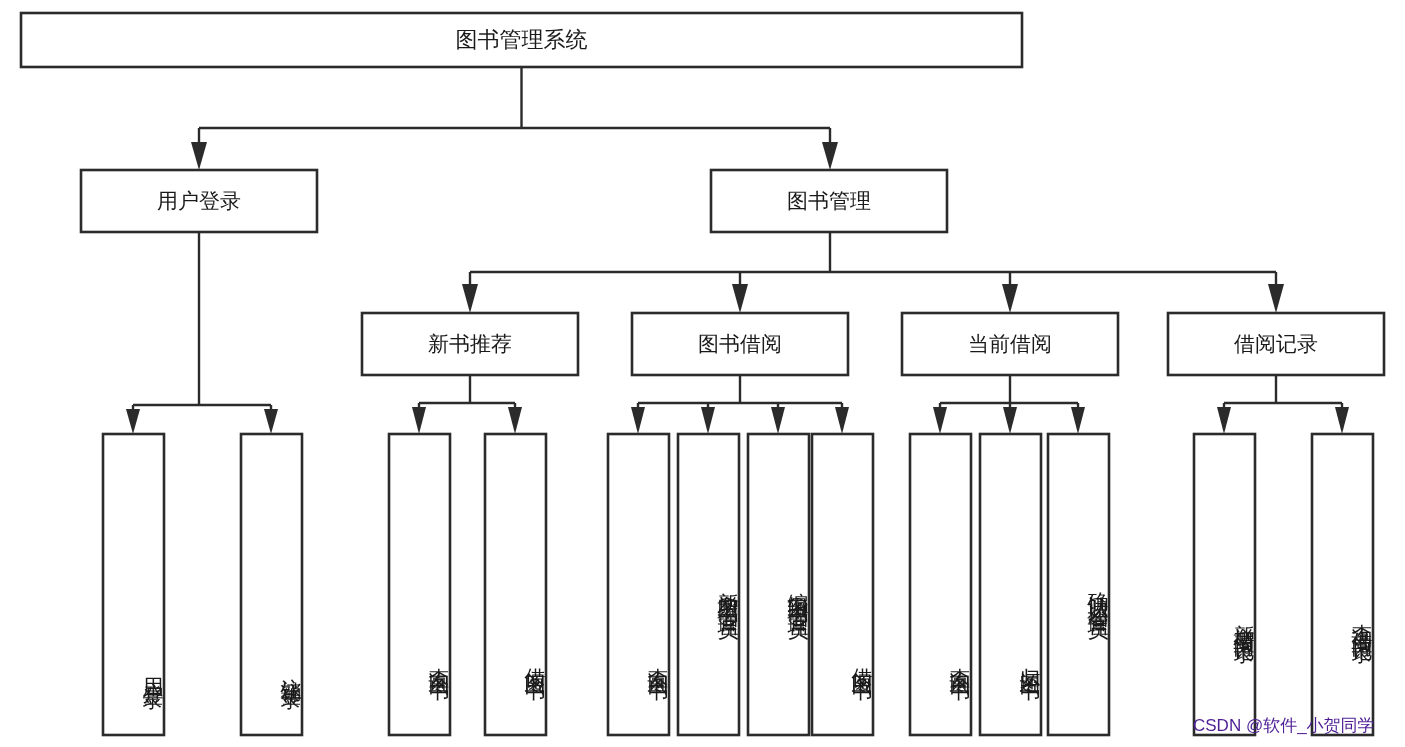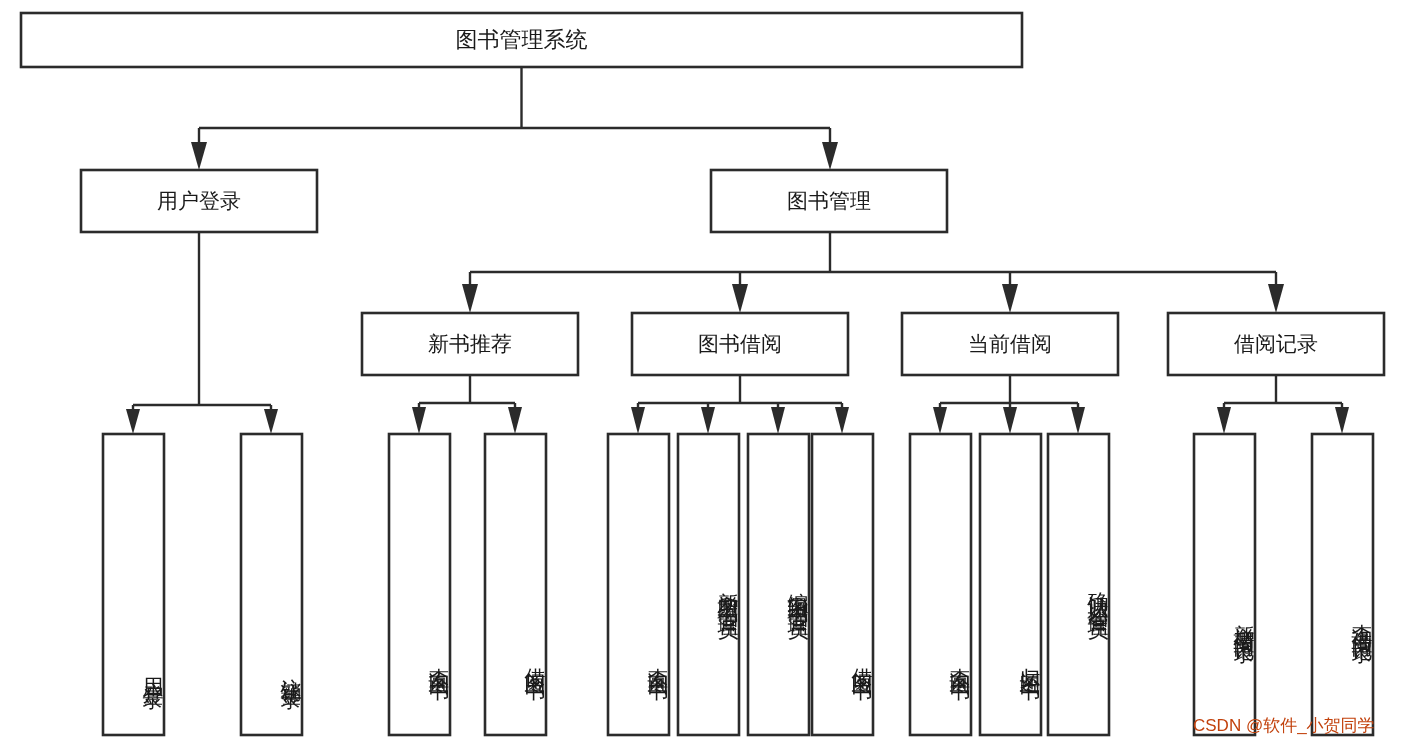--- a/index.html
+++ b/index.html
@@ -70,21 +70,21 @@
     line-height: 1.0;
     letter-spacing: 4px;
     color: #1a1a1a;
     pointer-events: none;
     white-space: nowrap;
   }
   .watermark {
     position: absolute;
     font-family: "Liberation Sans", "DejaVu Sans", sans-serif;
     font-size: 17px;
-    color: #c2410c;
+    color: #4c1d95;
     left: 1193px;
     top: 714px;
     white-space: nowrap;
   }
 </style>
 </head>
 <body>
 
 <div id="diagram-root">
 

